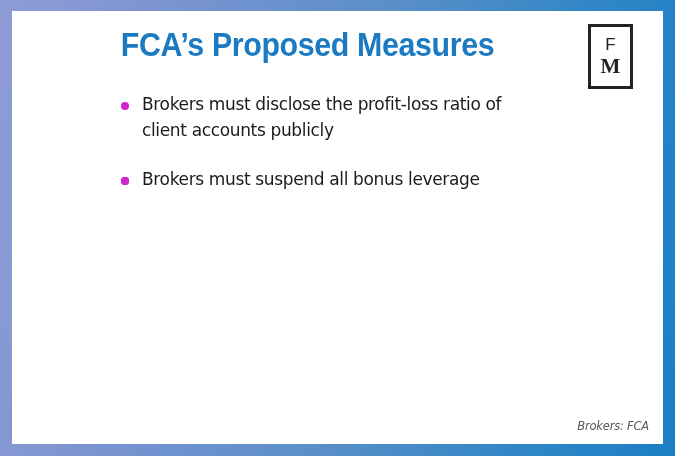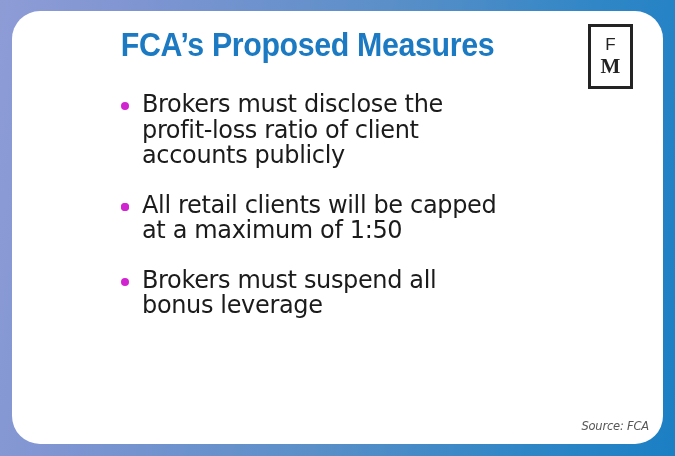--- a/index.html
+++ b/index.html
@@ -21,21 +21,20 @@
   }
 
   .card {
     position: absolute;
     left: 12px;
     top: 11px;
     right: 12px;
     bottom: 12px;
     background: #ffffff;
     box-sizing: border-box;
-    border-radius: 28px;
   }
 
   
   .header {
     position: absolute;
     left: 0;
     right: 0;
     top: 0;
     height: 84px;
   }
@@ -109,21 +108,21 @@
     top: 10px;
     width: 8px;
     height: 8px;
     border-radius: 50%;
     background: #d024d0;
   }
 
   .bullet-text {
     display: block;
     font-family: "DejaVu Sans", sans-serif;
-    font-size: 24px;
+    font-size: 17px;
     line-height: 25.5px;
     color: #1b1b1b;
     letter-spacing: -0.35px;
     max-width: 372px;
   }
 
   
   .source-note {
     position: absolute;
     right: 14px;
@@ -154,24 +153,23 @@
     <ul class="bullet-list">
       <li class="bullet-item">
         <span class="bullet-marker"></span>
         <span class="bullet-text">Brokers must disclose the profit-loss ratio of client accounts publicly</span>
       </li>
       <li class="bullet-item">
         <span class="bullet-marker"></span>
       </li>
       <li class="bullet-item">
         <span class="bullet-marker"></span>
-        <span class="bullet-text">All retail clients will be capped at a maximum of 1:50</span>
       </li>
       <li class="bullet-item">
         <span class="bullet-marker"></span>
         <span class="bullet-text">Brokers must suspend all bonus leverage</span>
       </li>
     </ul>
 
-    <div class="source-note">Source: FCA</div>
+    <div class="source-note">Brokers: FCA</div>
 
   </div>
 </div>
 
 </body></html>

